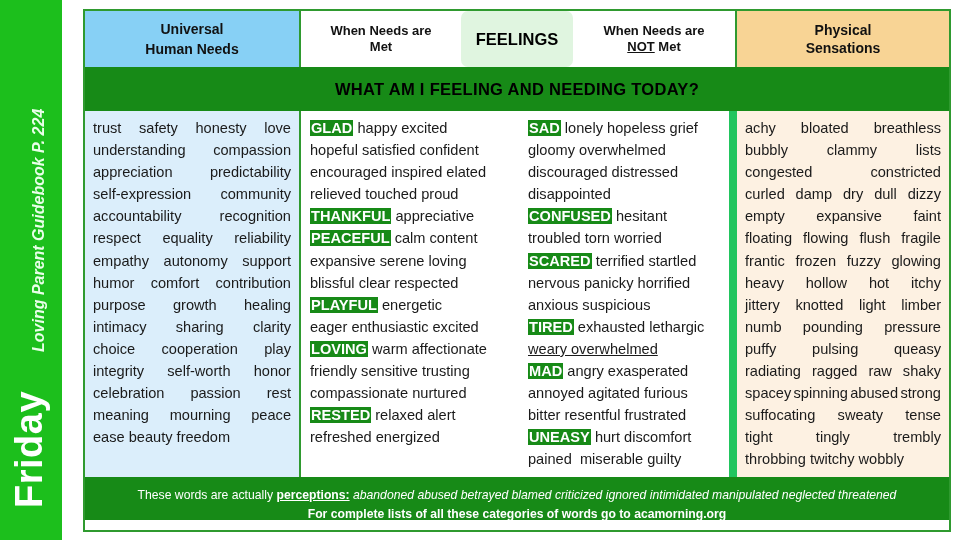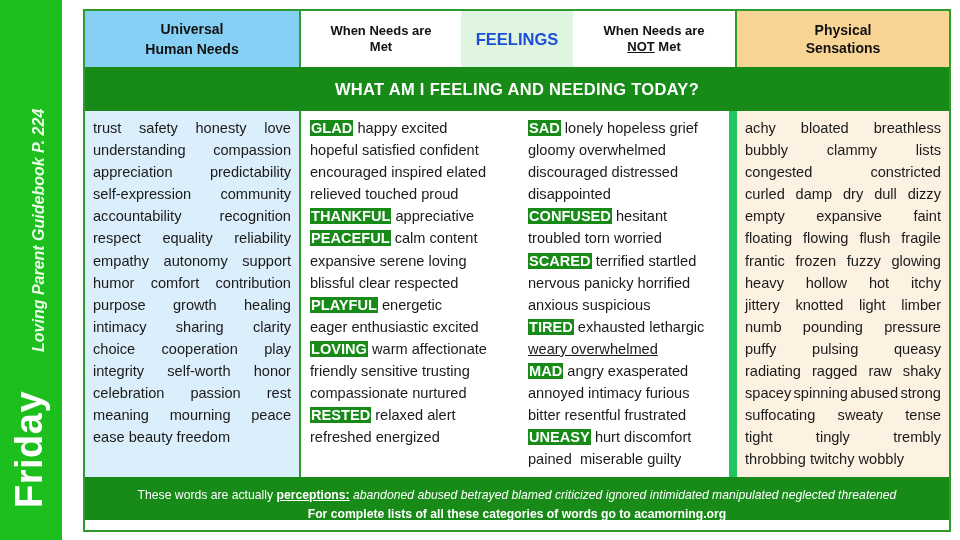--- a/index.html
+++ b/index.html
@@ -26,28 +26,28 @@
     font-size: 16px; font-weight: bold; font-style: italic; color: #e9ffe9;
   }
 
   .table {
     position: absolute; left: 83px; top: 9px; width: 868px; height: 523px;
     border: 2px solid #2f9a2f;
   }
   .hdr { position: absolute; top: 0; height: 56px; display: flex; align-items: center; justify-content: center; text-align: center; font-weight: bold; }
   .hdr-needs { left: 0; width: 216px; background: #87d0f5; border-right: 2px solid #2f9a2f; font-size: 14px; line-height: 20px; color: #111; }
   .hdr-met { left: 216px; width: 160px; background: #ffffff; font-size: 13px; line-height: 16px; color: #111; }
-  .hdr-feel { left: 376px; width: 112px; background: #e0f5e0; font-size: 16.5px; color: #1d4ed8; }
+  .hdr-feel { left: 376px; width: 112px; background: #e0f5e0; font-size: 16.5px; color: #000000; border-radius: 7px; }
   .hdr-notmet { left: 488px; width: 164px; background: #ffffff; font-size: 13px; line-height: 16px; border-right: 2px solid #2f9a2f; color: #111; }
   .hdr-phys { left: 652px; width: 212px; background: #f8d495; font-size: 14px; line-height: 18px; color: #111; }
   .u { text-decoration: underline; }
 
   .banner {
     position: absolute; left: 0; top: 56px; width: 864px; height: 44px;
-    background: #178a17; color: #ffffff; font-weight: bold; font-size: 16.5px;
+    background: #178a17; color: #000000; font-weight: bold; font-size: 16.5px;
     display: flex; align-items: center; justify-content: center; letter-spacing: 0.3px;
   }
 
   .col { position: absolute; top: 100px; height: 366px; padding: 6px 8px 0 8px; font-size: 14.6px; line-height: 22.1px; }
   .col-needs { left: 0; width: 216px; background: #dbeefb; border-right: 2px solid #2f9a2f; text-align: justify; }
   .col-needs .ln { display: flex; justify-content: space-between; white-space: nowrap; }
   .col-met { left: 216px; width: 218px; background: #ffffff; padding-left: 9px; }
   .col-notmet { left: 434px; width: 218px; background: #ffffff; border-right: 8px solid #22c55e; padding-left: 9px; }
   .col-phys { left: 652px; width: 212px; background: #fdf1e2; }
   .col-phys .ln { display: flex; justify-content: space-between; white-space: nowrap; }
@@ -195,21 +195,21 @@
       <div class="ln"><span style="white-space: pre;">discouraged distressed</span></div>
       <div class="ln"><span style="white-space: pre;">disappointed</span></div>
       <div class="ln"><span class="tag">CONFUSED</span><span style="white-space: pre;"> hesitant</span></div>
       <div class="ln"><span style="white-space: pre;">troubled torn worried</span></div>
       <div class="ln"><span class="tag">SCARED</span><span style="white-space: pre;"> terrified startled</span></div>
       <div class="ln"><span style="white-space: pre; margin-top: 48px;">nervous panicky horrified</span></div>
       <div class="ln"><span style="white-space: pre;">anxious suspicious</span></div>
       <div class="ln"><span class="tag">TIRED</span><span style="white-space: pre;"> exhausted lethargic</span></div>
       <div class="ln"><span style="white-space: pre; text-decoration: underline;">weary overwhelmed</span></div>
       <div class="ln"><span class="tag">MAD</span><span style="white-space: pre;"> angry exasperated</span></div>
-      <div class="ln"><span style="white-space: pre;">annoyed intimacy furious</span></div>
+      <div class="ln"><span style="white-space: pre;">annoyed agitated furious</span></div>
       <div class="ln"><span style="white-space: pre;">bitter resentful frustrated</span></div>
       <div class="ln"><span class="tag">UNEASY</span><span style="white-space: pre;"> hurt discomfort</span></div>
       <div class="ln"><span style="white-space: pre;">pained  miserable guilty</span></div>
     </div>
   <div class="col col-phys" id="phys-col">
       <div class="ln">
         <span>achy</span>
         <span>bloated</span>
         <span>breathless</span>
       </div>

